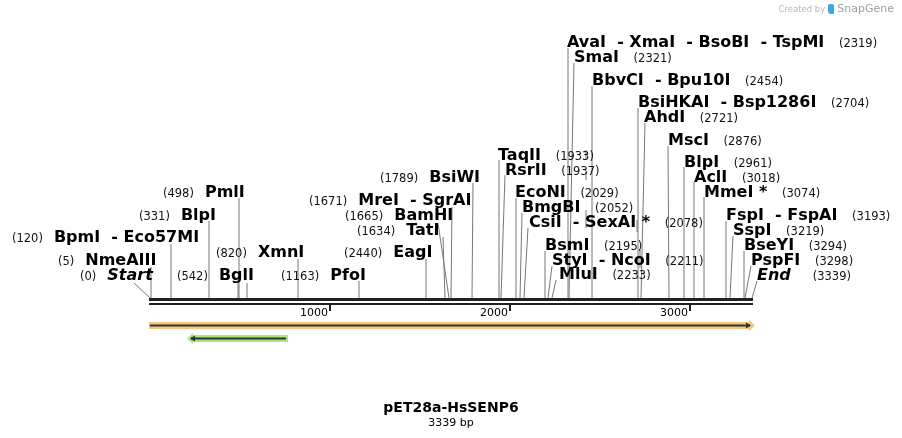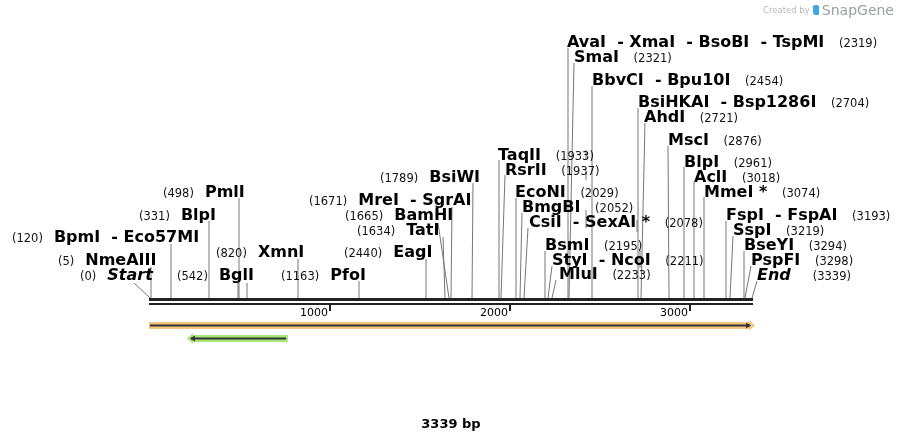--- a/index.html
+++ b/index.html
@@ -5,25 +5,25 @@
   html, body { margin:0; padding:0; background:#ffffff; }
   body { width:902px; height:438px; position:relative; overflow:hidden;
          font-family:"DejaVu Sans", "Liberation Sans", sans-serif; color:#000; }
   #map { position:absolute; left:0; top:0; width:902px; height:438px; }
   .lbl { position:absolute; white-space:nowrap; font-size:11.5px; line-height:14px; }
   .enz { font-weight:bold; font-size:16px; }
   .pos { font-weight:normal; color:#111; }
   .it { font-style:italic; }
   .watermark { position:absolute; right:8px; top:2px; font-size:8.5px; color:#b8b8b8;
                display:flex; align-items:center; gap:3px; }
-  .watermark .sg { font-size:14px; color:#9aa0a6; }
+  .watermark .sg { font-size:11px; color:#9aa0a6; }
   .logo { width:6px; height:10px; background:#3ba7e6; border-radius:2px 2px 1px 3px; display:inline-block; }
   .title { position:absolute; left:0; width:902px; top:399px; text-align:center;
            font-weight:bold; font-size:14px; }
-  .subtitle { position:absolute; left:0; width:902px; top:416px; text-align:center; font-size:13px;font-weight:bold; }
+  .subtitle { position:absolute; left:0; width:902px; top:416px; text-align:center; font-size:11px; }
   .tick-label { position:absolute; font-size:11px; top:306px; }
 </style>
 </head>
 <body>
 
 <div id="map">
 
   <div class="watermark">
     <span>Created by</span>
     <span class="logo"></span>
@@ -242,14 +242,15 @@
   </div>
   <div class="lbl" style="left:751px;top:253px">
     <span class="enz">PspFI</span>&nbsp;&nbsp;&nbsp;
     <span class="pos">(3298)</span>
   </div>
   <div class="lbl" style="left:757px;top:268px">
     <span class="enz it">End</span>&nbsp;&nbsp;&nbsp;&nbsp;&nbsp;
     <span class="pos">(3339)</span>
   </div>
 
+  <div class="title">pET28a-HsSENP6</div>
   <div class="subtitle">3339 bp</div>
 </div>
 
 </body></html>

